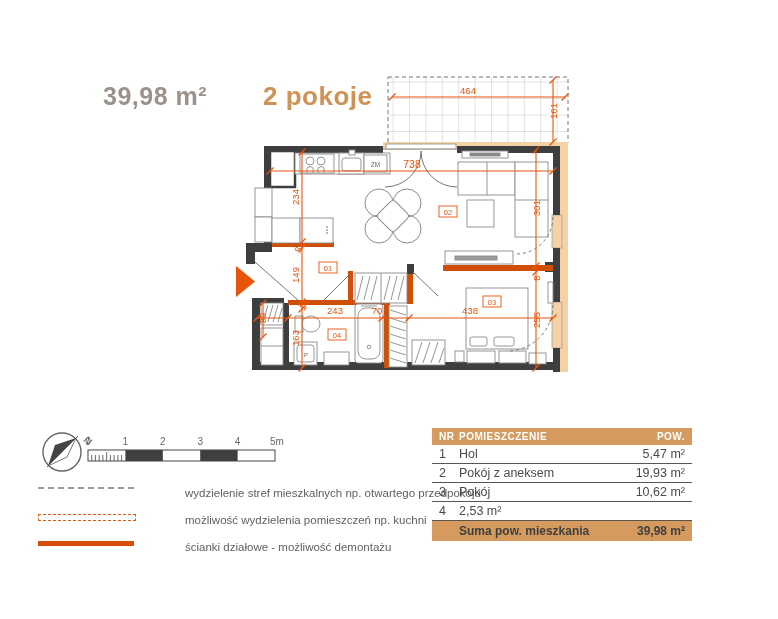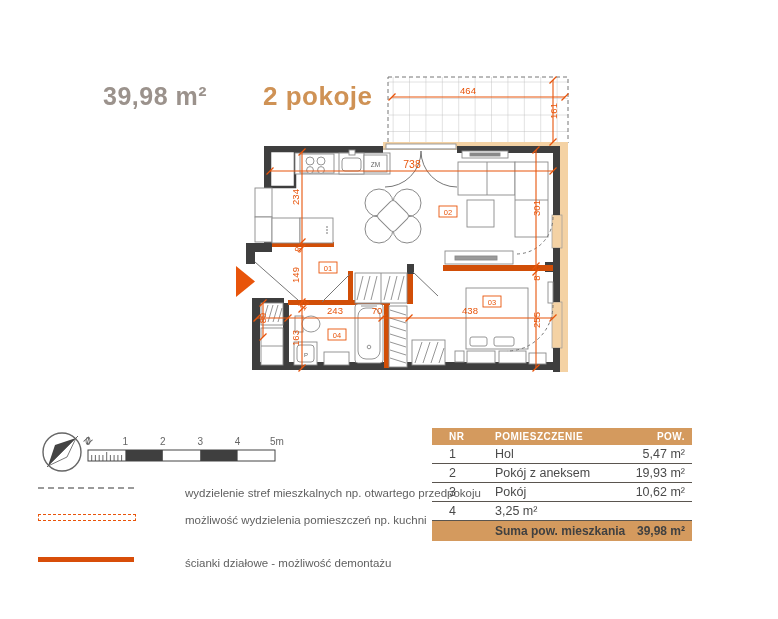--- a/index.html
+++ b/index.html
@@ -14,21 +14,21 @@
   .legend-swatch-wrap{width:147px;flex:none;display:flex;align-items:center;}
   .sw-dash-gray{width:96px;height:0;border-top:2px dashed #9a9a9a;}
   .sw-dash-orange{width:96px;height:5px;border:1.5px dashed #e8540a;background:#fff;}
   .sw-solid-orange{width:96px;height:5px;background:#d84e09;}
   .legend-label{font-size:11.5px;color:#5f5f5f;white-space:nowrap;}
   .tbl{position:absolute;left:432px;top:428px;width:260px;color:#4a4a4a;}
   .tbl-header{display:flex;align-items:center;background:#d49a5e;color:#fff;
               font-weight:bold;font-size:10px;letter-spacing:.5px;padding:3px 7px;height:11px;}
   .tbl-row{display:flex;align-items:center;font-size:12.5px;padding:2px 7px;
            border-bottom:1.4px solid #5a554f;height:14px;}
-  .col-nr{width:46px;flex:none;margin-left:10px;}
+  .col-nr{width:20px;flex:none;}
   .col-name{flex:1;}
   .col-val{flex:none;text-align:center;}
   .tbl-footer{display:flex;align-items:center;background:#d49a5e;color:#404040;
               font-weight:bold;font-size:12px;padding:3.5px 7px;height:13px;}
 </style>
 </head>
 <body>
 
 <div class="page">
 
@@ -268,21 +268,21 @@
         <div class="sw-dash-gray"></div>
       </div>
     <div class="legend-label">wydzielenie stref mieszkalnych np. otwartego przedpokoju</div>
   </div>
   <div class="legend-row" style="top:514px;">
     <div class="legend-swatch-wrap">
         <div class="sw-dash-orange"></div>
       </div>
     <div class="legend-label">możliwość wydzielenia pomieszczeń np. kuchni</div>
   </div>
-  <div class="legend-row" style="top:541px;margin-top:16px;">
+  <div class="legend-row" style="top:541px;">
     <div class="legend-swatch-wrap">
         <div class="sw-solid-orange"></div>
       </div>
     <div class="legend-label">ścianki działowe - możliwość demontażu</div>
   </div>
 
   <div class="tbl">
     <div class="tbl-header">
       <div class="col-nr">NR</div>
       <div class="col-name">POMIESZCZENIE</div>
@@ -298,21 +298,21 @@
       <div class="col-name">Pokój z aneksem</div>
       <div class="col-val">19,93 m²</div>
     </div>
     <div class="tbl-row">
       <div class="col-nr">3</div>
       <div class="col-name">Pokój</div>
       <div class="col-val">10,62 m²</div>
     </div>
     <div class="tbl-row">
       <div class="col-nr">4</div>
-      <div class="col-val">3,25 m²</div>
+      <div class="col-val">2,53 m²</div>
     </div>
     <div class="tbl-footer">
       <div class="col-nr"></div>
       <div class="col-name">Suma pow. mieszkania</div>
       <div class="col-val">39,98 m²</div>
     </div>
   </div>
 
 </div>
 

